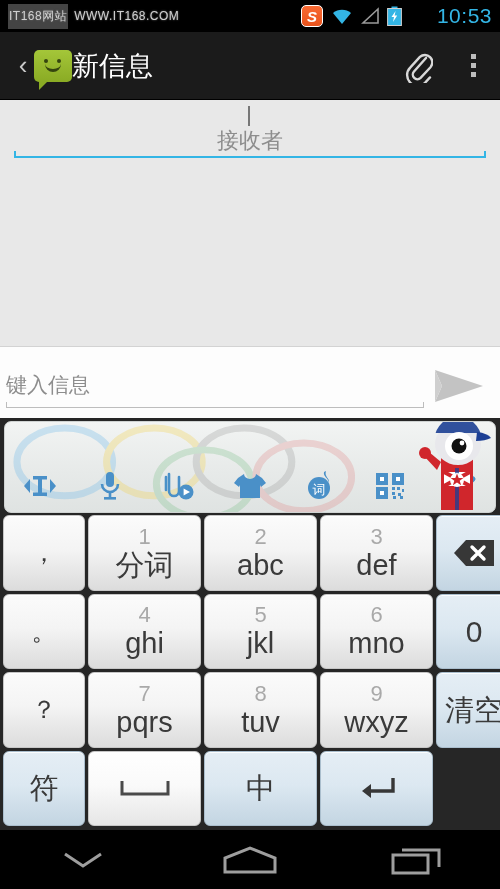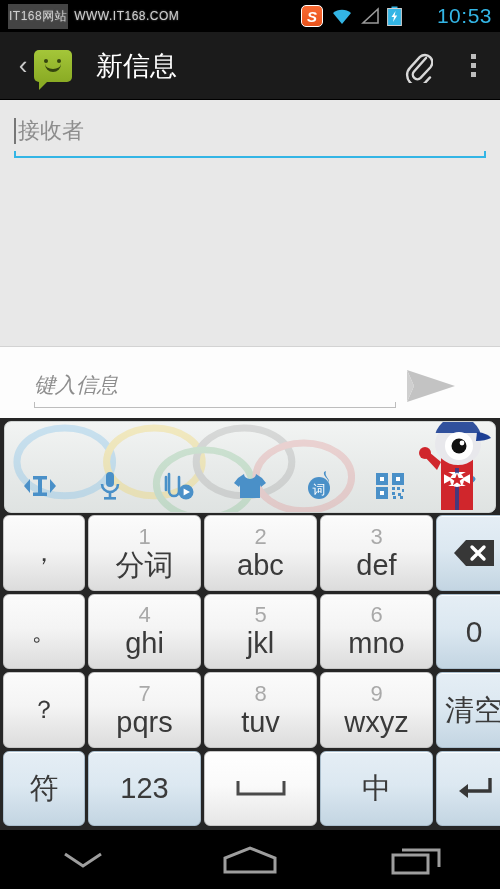--- a/index.html
+++ b/index.html
@@ -53,57 +53,56 @@
   .msg-ico .eye {
     position:absolute; top:9px; width:4px; height:4px; border-radius:50%;
     background:#35450f;
   }
   .msg-ico .eye.l { left:10px; } .msg-ico .eye.r { left:23px; }
   .msg-ico .smile {
     position:absolute; left:11px; top:13px; width:16px; height:9px;
     border:0 solid #35450f; border-bottom-width:3px;
     border-radius:0 0 16px 16px;
   }
-  .ab-title { color:#fff; font-size:27px; margin-left:24px; font-weight:400; }
+  .ab-title { color:#fff; font-size:27px; margin-left:0; font-weight:400; }
   .ab-actions { margin-left:auto; display:flex; align-items:center; gap:28px; }
   .clip-ico { width:30px; height:34px; }
   .overflow { display:flex; flex-direction:column; gap:4px; padding:0 10px; }
   .overflow i { width:5px; height:5px; background:#bdbdbd; display:block; }
 
   
   .recipient-wrap {
     position:absolute; left:0; top:100px; width:500px; height:66px;
     background:#e8e8e8; padding:0 14px;
   }
   .recipient {
     position:relative; height:52px; margin-top:6px;
     border-bottom:2px solid #33b5e5;
-    display:flex; align-items:center;
+    display:flex; align-items:center;flex-direction:column;
   }
   .recipient:before, .recipient:after {
     content:""; position:absolute; bottom:-2px; width:2px; height:7px; background:#33b5e5;
   }
   .recipient:before { left:0; } .recipient:after { right:0; }
   .caret-bar {
     width:2px; height:26px; background:#777; margin-right:2px;
   }
   .ph { color:#8d8d8d; font-size:22px; }
 
   
   .convo {
     position:absolute; left:0; top:166px; width:500px; height:180px;
     background:#e8e8e8;
   }
 
   
   .compose {
     position:absolute; left:0; top:346px; width:500px; height:78px;
-    background:#fdfdfd; display:flex; align-items:center; padding:0 34px;
+    background:#fdfdfd; display:flex; align-items:center; padding:0 6px;
     border-top:1px solid #d3d3d3;
-    font-style:italic;
   }
   .compose-field {
     flex:1; height:44px; position:relative;
     border-bottom:1px solid #bdbdbd;
     display:flex; align-items:center;
   }
   .compose-field:before, .compose-field:after {
     content:""; position:absolute; bottom:-1px; width:1px; height:6px; background:#bdbdbd;
   }
   .compose-field:before { left:0; } .compose-field:after { right:0; }
@@ -390,23 +389,20 @@
         <span class="num">9</span>
         <span class="lbl">wxyz</span>
       </div>
       <div class="key blue">
         <span class="lbl">清空</span>
       </div>
 
       <div class="key blue">
         <span class="lbl">符</span>
       </div>
-      <div class="key blue">
-        <span class="lbl">123</span>
-      </div>
       <div class="key white">
         <svg width="54" height="22" viewBox="0 0 54 22">
           <path d="M4 4 L4 17 L50 17 L50 4" fill="none" stroke="#4a4a4a" stroke-width="3"></path>
         </svg>
       </div>
       <div class="key blue">
         <span class="lbl">中</span>
       </div>
       <div class="key blue">
         <svg width="44" height="26" viewBox="0 0 44 26">

